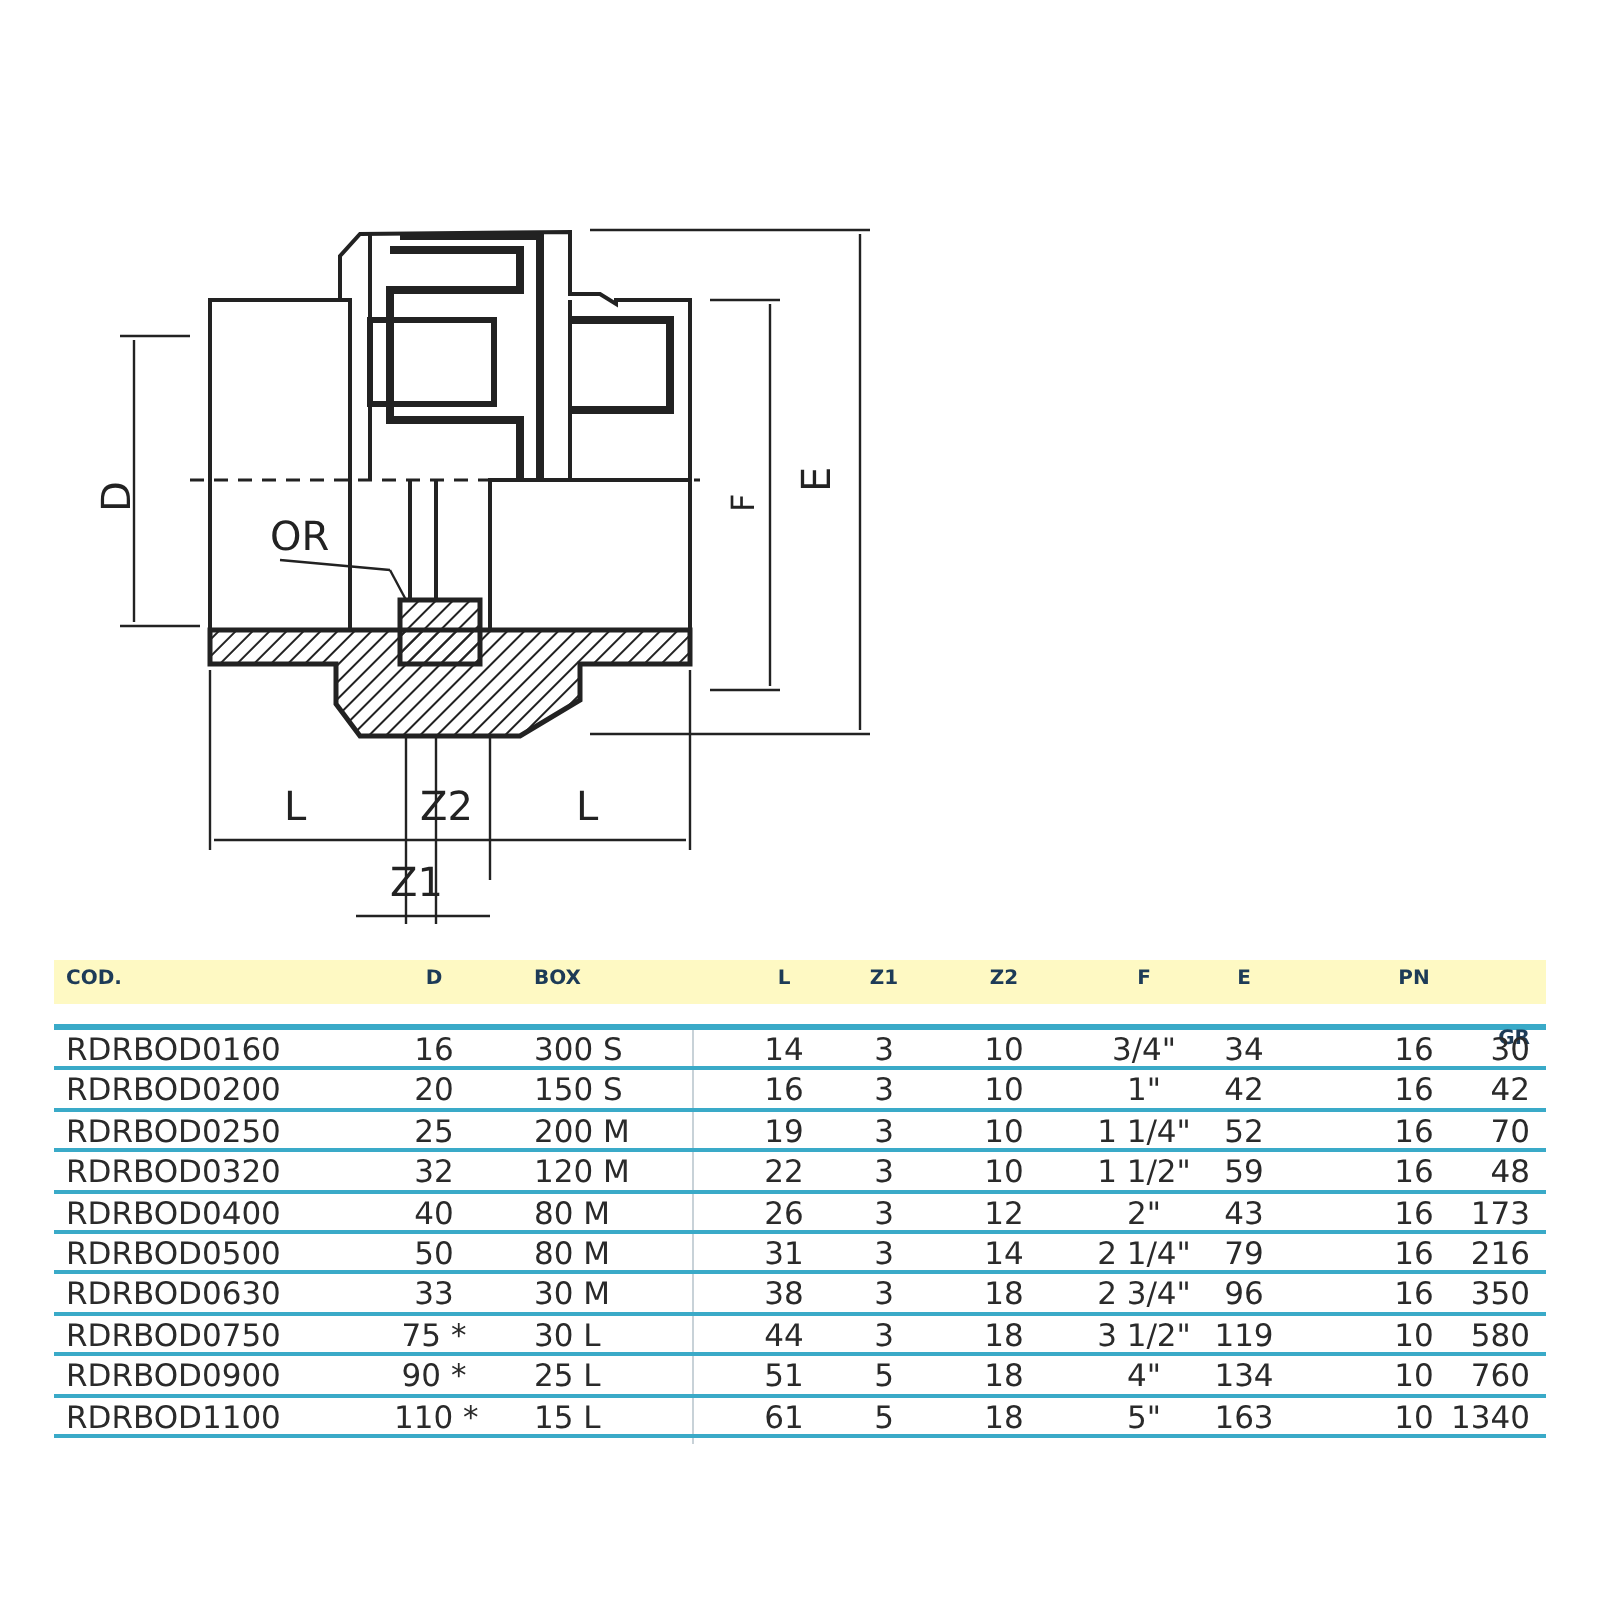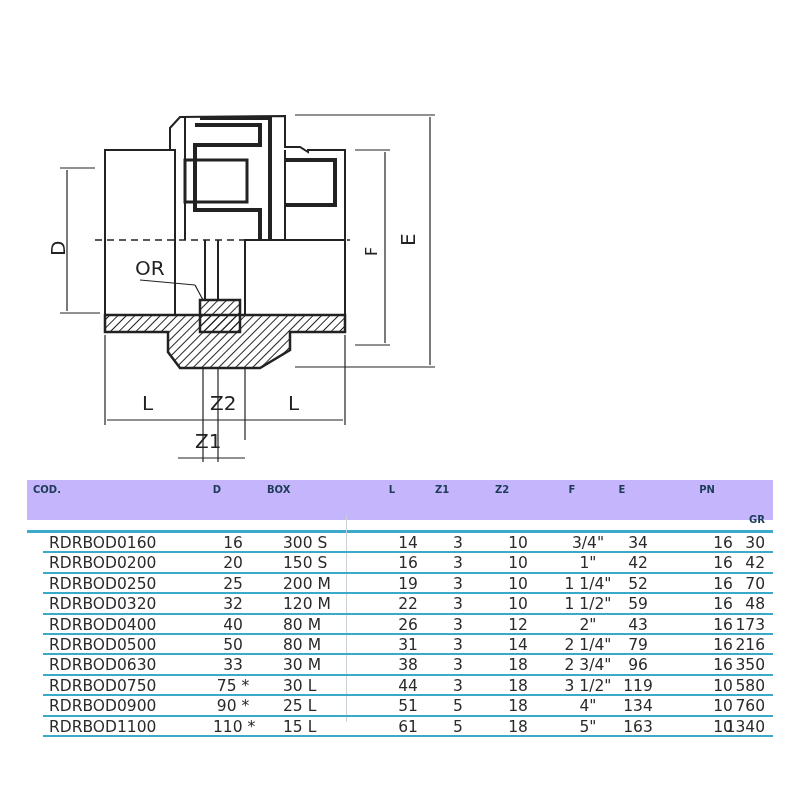--- a/index.html
+++ b/index.html
@@ -1,22 +1,22 @@
 <!DOCTYPE html>
 <html><head>
 <meta charset="utf-8">
 <style>
   html, body { margin:0; padding:0; background:#ffffff; }
   body { width:800px; height:800px; position:relative; overflow:hidden; font-family:"DejaVu Sans", sans-serif; color:#222; }
   .drawing { position:absolute; left:0; top:0; width:800px; height:470px; }
   .table-wrap { position:absolute; left:27px; top:480px; width:746px; }
-  .hdr { position:relative; height:40px; background:#c4b5fd; }
+  .hdr { position:relative; height:22px; background:#fef9c3; }
   .hdr span { position:absolute; top:4px; font-size:10px; font-weight:bold; color:#1d3b57; }
   .hdr-gap { height:10px; border-bottom:3px solid #3aaac8; }
-  .row { position:relative; height:18.4px; border-bottom:2.5px solid #3aaac8;margin-left:16px; }
+  .row { position:relative; height:18.4px; border-bottom:2.5px solid #3aaac8; }
   .row span { position:absolute; top:1px; font-size:15.5px; color:#2a2a2a; white-space:nowrap; }
   .vline { position:absolute; left:319px; top:35px; width:1px; height:207px; background:#c8d2d8; }
   .c-cod{ left:6px; } .c-d{ left:170px; width:40px; text-align:center; }
   .c-box{ left:240px; width:80px; } .c-l{ left:350px; width:30px; text-align:center; }
   .c-z1{ left:405px; width:20px; text-align:center; } .c-z2{ left:460px; width:30px; text-align:center; }
   .c-f{ left:515px; width:60px; text-align:center; } .c-e{ left:575px; width:40px; text-align:center; }
   .c-pn{ left:665px; width:30px; text-align:center; } .c-gr{ right:8px; text-align:right; }
   .hdr .c-gr{ right:8px;margin-top:30px; }
 </style>
 </head>

